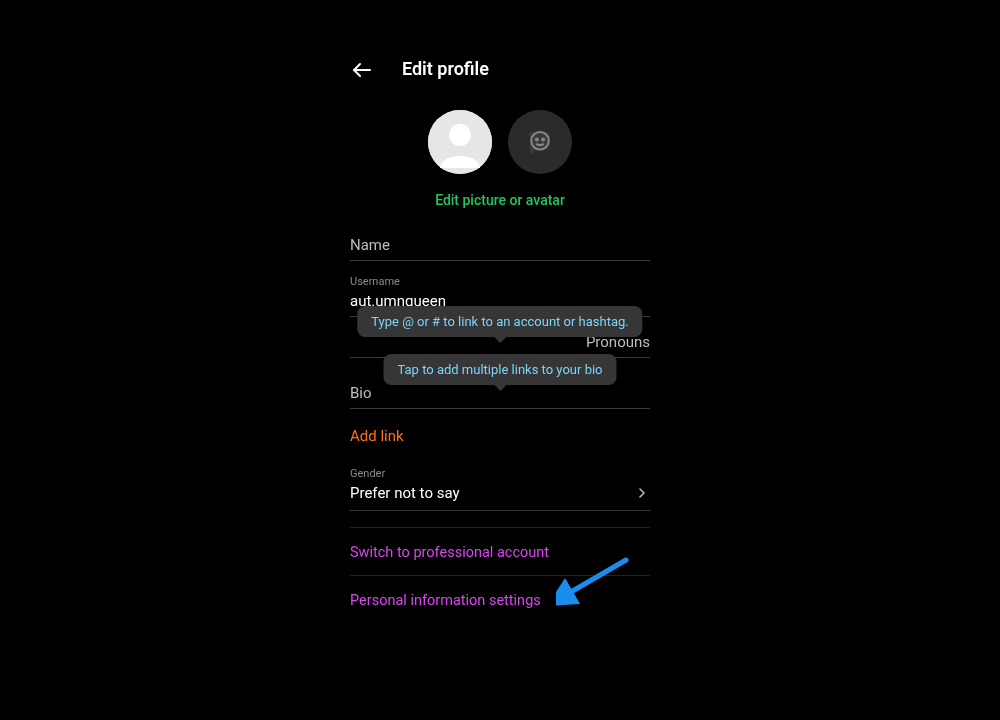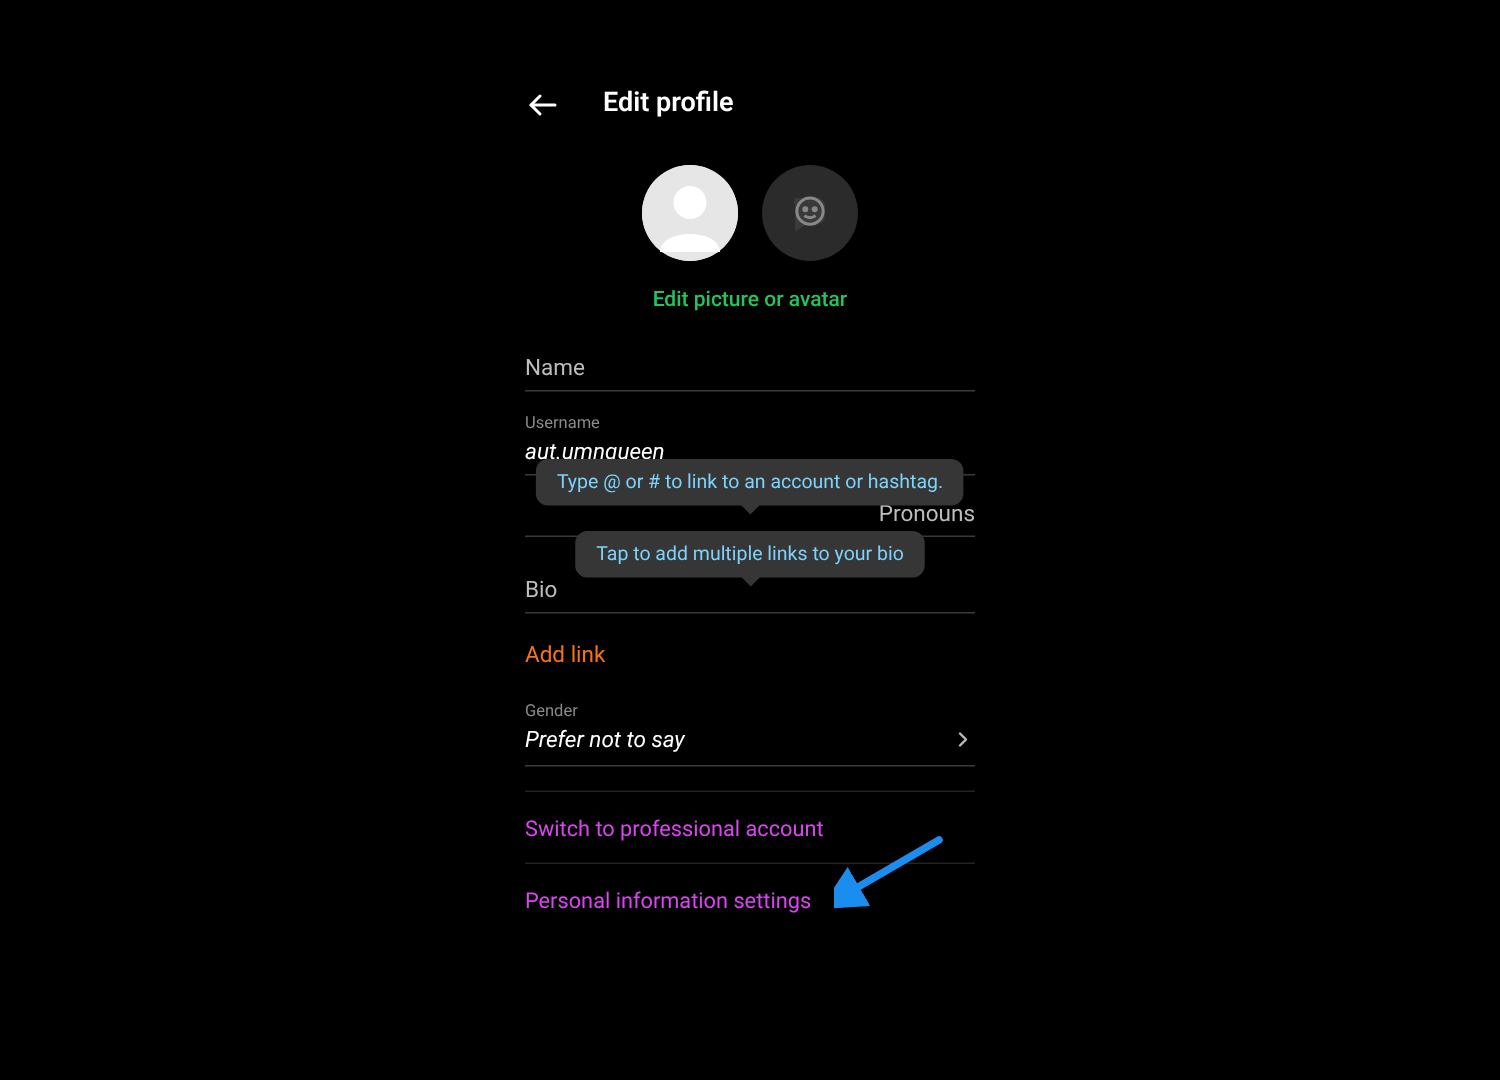--- a/index.html
+++ b/index.html
@@ -9,21 +9,21 @@
   .back-icon { width: 24px; height: 24px; cursor: pointer; }
   .title { font-size: 18px; font-weight: 600; color: #fff; }
   .avatars { display: flex; justify-content: center; gap: 16px; margin-bottom: 18px; }
   .avatar-circle { width: 64px; height: 64px; border-radius: 50%; display: flex; align-items: center; justify-content: center; }
   .avatar-light { background: #e6e6e6; }
   .avatar-dark { background: #2b2b2b; }
   .edit-link { text-align: center; color: #22c55e; font-size: 14px; font-weight: 500; cursor: pointer; margin-bottom: 26px; }
   .field { border-bottom: 1px solid #3a3a3a; padding-bottom: 6px; margin-bottom: 14px; }
   .field-label-only { color: #bdbdbd; font-size: 15px; padding-top: 2px; }
   .field-small-label { color: #8a8a8a; font-size: 11px; margin-bottom: 4px; }
-  .field-value { color: #fff; font-size: 15px; font-style: italic; }
+  .field-value { color: #fff; font-size: 15px; }
   .add-link { color: #f97316; font-size: 15px; margin-bottom: 22px; cursor: pointer; }
   .gender-field { position: relative; }
   .chevron { position: absolute; right: 0; top: 18px; }
   .action-row { border-top: 1px solid #222; padding: 14px 0; }
   .action-row:last-child { border-bottom: 1px solid #222; }
   .action-link { color: #d946ef; font-size: 14.5px; cursor: pointer; }
   .tooltip { position: absolute; background: #363636; color: #7dd3fc; font-size: 13px; padding: 8px 14px; border-radius: 8px; white-space: nowrap; z-index: 10; }
   .tooltip::after { content: ""; position: absolute; left: 50%; transform: translateX(-50%); bottom: -6px; border-left: 7px solid transparent; border-right: 7px solid transparent; border-top: 7px solid #363636; }
   .tooltip1 { left: 50%; transform: translateX(-50%); top: 306px; }
   .tooltip2 { left: 50%; transform: translateX(-50%); top: 354px; }

